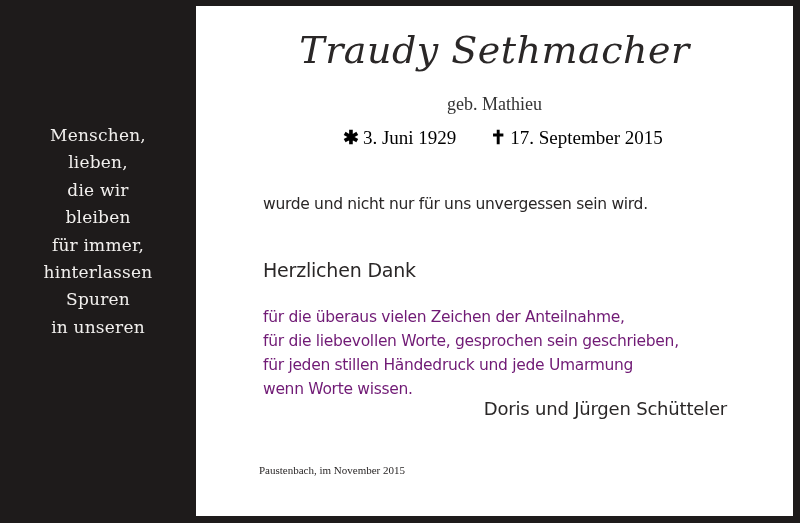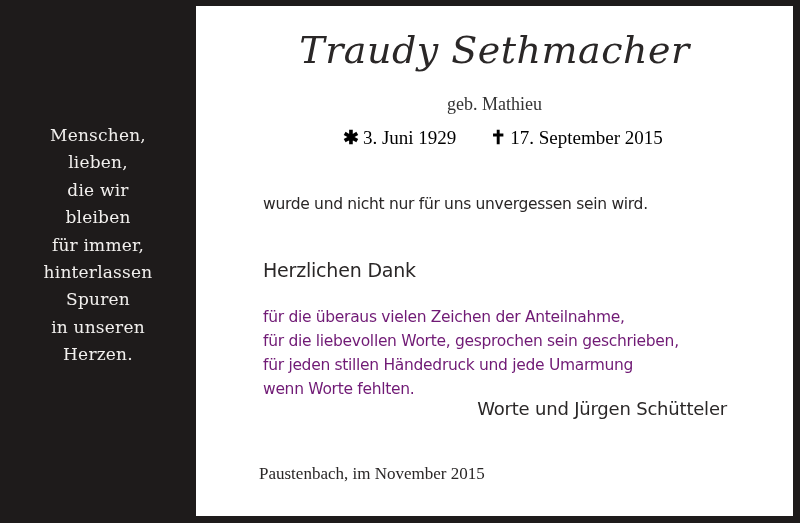--- a/index.html
+++ b/index.html
@@ -124,41 +124,40 @@
       font-size: 18px;
       color: #2a2727;
       letter-spacing: -0.2px;
       white-space: nowrap;
     }
     .place-date {
       position: absolute;
       left: 63px;
       top: 458px;
       font-family: "Liberation Serif", serif;
-      font-size: 17px;
+      font-size: 11px;
       color: #2a2727;
       white-space: nowrap;
     }
   </style>
 </head>
 <body>
 
 <div class="frame">
 
   <div class="sidebar">
     <div class="poem">
       <div>Menschen,</div>
       <div>lieben,</div>
       <div>die wir</div>
       <div>bleiben</div>
       <div>für immer,</div>
       <div>hinterlassen</div>
       <div>Spuren</div>
       <div>in unseren</div>
-      <div>Herzen.</div>
     </div>
   </div>
 
   <div class="panel">
     <div class="name">Traudy Sethmacher</div>
     <div class="maiden">geb. Mathieu</div>
 
     <div class="dates">
       <span class="sym">✱</span><span>3. Juni 1929</span><span class="gap"></span><span class="sym">✝</span><span>17. September 2015</span>
     </div>
@@ -166,21 +165,21 @@
     <div class="body-text">
       <div>wurde und nicht nur für uns unvergessen sein wird.</div>
     </div>
 
     <div class="thanks-heading">Herzlichen Dank</div>
 
     <div class="thanks-lines">
       <div>für die überaus vielen Zeichen der Anteilnahme,</div>
       <div>für die liebevollen Worte, gesprochen sein geschrieben,</div>
       <div>für jeden stillen Händedruck und jede Umarmung</div>
-      <div>wenn Worte fehlten.</div>
+      <div>wenn Worte wissen.</div>
     </div>
 
-    <div class="signature">Worte und Jürgen Schütteler</div>
+    <div class="signature">Doris und Jürgen Schütteler</div>
 
     <div class="place-date">Paustenbach, im November 2015</div>
   </div>
 
 </div>
 
 </body></html>

